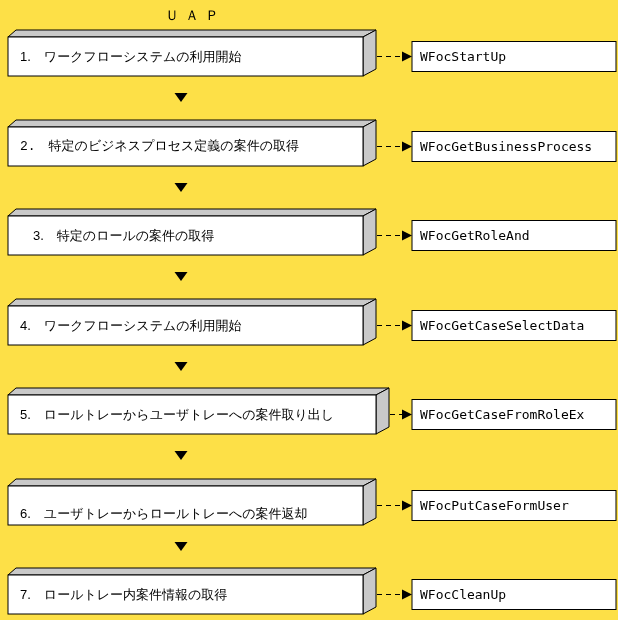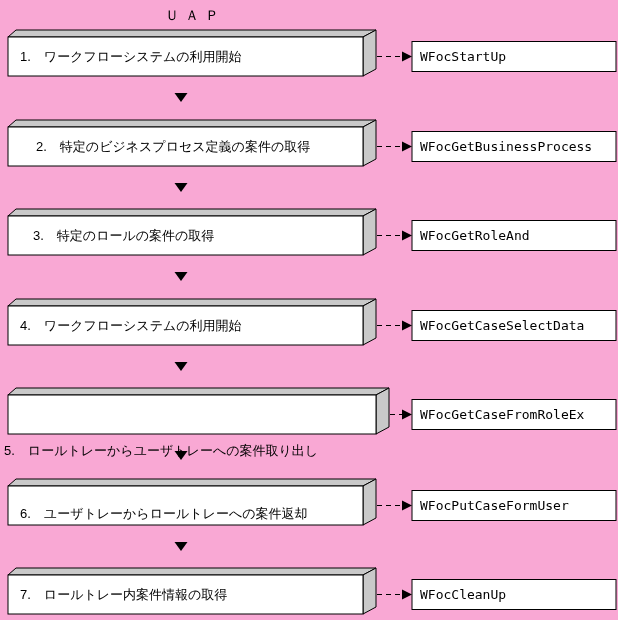--- a/index.html
+++ b/index.html
@@ -1,17 +1,17 @@
 <!DOCTYPE html>
 <html><head>
 <meta charset="utf-8">
 <style>
   html,body { margin:0; padding:0; background:#ffffff; }
   .stage {
-    position:relative; width:618px; height:620px; background:#f9a8d4;
+    position:relative; width:618px; height:620px; background:#fde047;
     font-family:"Liberation Sans", sans-serif; color:#000; overflow:hidden;
   }
   svg.bg { position:absolute; left:0; top:0; width:618px; height:620px; }
   .hdr {
     position:absolute; font-size:14px; color:#000; white-space:nowrap;
   }
   .hdr-uap { left:150px; top:7px; width:90px; text-align:center; letter-spacing:6px; }
   .hdr-method { left:465px; top:7px; width:100px; text-align:center; letter-spacing:1px; }
   .uap-text {
     position:absolute; font-size:13px; white-space:nowrap; line-height:16px;
@@ -81,42 +81,42 @@
 
   <div id="rows-layer">
     <div class="row">
       <div class="uap-text" style="left: 20px; top: 49px;">
         <span class="step">1.</span><span class="lbl">ワークフローシステムの利用開始</span>
       </div>
       <div class="method-text" style="left: 420px; top: 48.5px;">WFocStartUp</div>
     </div>
 
     <div class="row">
-      <div class="uap-text" style="left: 36px; top: 139px;">
+      <div class="uap-text" style="left: 20px; top: 139px; font-family: Liberation Mono, monospace;">
         <span class="step">2.</span><span class="lbl">特定のビジネスプロセス定義の案件の取得</span>
       </div>
       <div class="method-text" style="left: 420px; top: 138.5px;">WFocGetBusinessProcess</div>
     </div>
 
     <div class="row">
       <div class="uap-text" style="left: 20px; top: 228px; margin-left: 13px;">
         <span class="step">3.</span><span class="lbl">特定のロールの案件の取得</span>
       </div>
       <div class="method-text" style="left: 420px; top: 227.5px;">WFocGetRoleAnd</div>
     </div>
 
     <div class="row">
       <div class="uap-text" style="left: 20px; top: 318px;">
         <span class="step">4.</span><span class="lbl">ワークフローシステムの利用開始</span>
       </div>
       <div class="method-text" style="left: 420px; top: 317.5px;">WFocGetCaseSelectData</div>
     </div>
 
     <div class="row">
-      <div class="uap-text" style="left: 4px; top: 407px; margin-top: 36px;">
+      <div class="uap-text" style="left: 20px; top: 407px;">
         <span class="step">5.</span><span class="lbl">ロールトレーからユーザトレーへの案件取り出し</span>
       </div>
       <div class="method-text" style="left: 420px; top: 406.5px;">WFocGetCaseFromRoleEx</div>
     </div>
 
     <div class="row">
       <div class="uap-text" style="left: 20px; top: 498px; margin-top: 8px;">
         <span class="step">6.</span><span class="lbl">ユーザトレーからロールトレーへの案件返却</span>
       </div>
       <div class="method-text" style="left: 420px; top: 497.5px;">WFocPutCaseFormUser</div>

